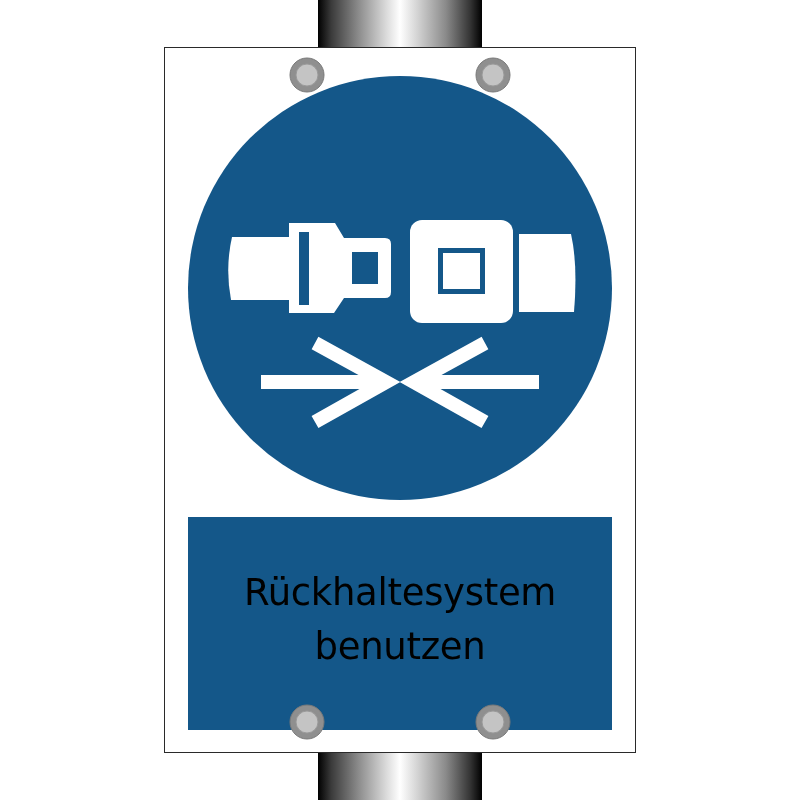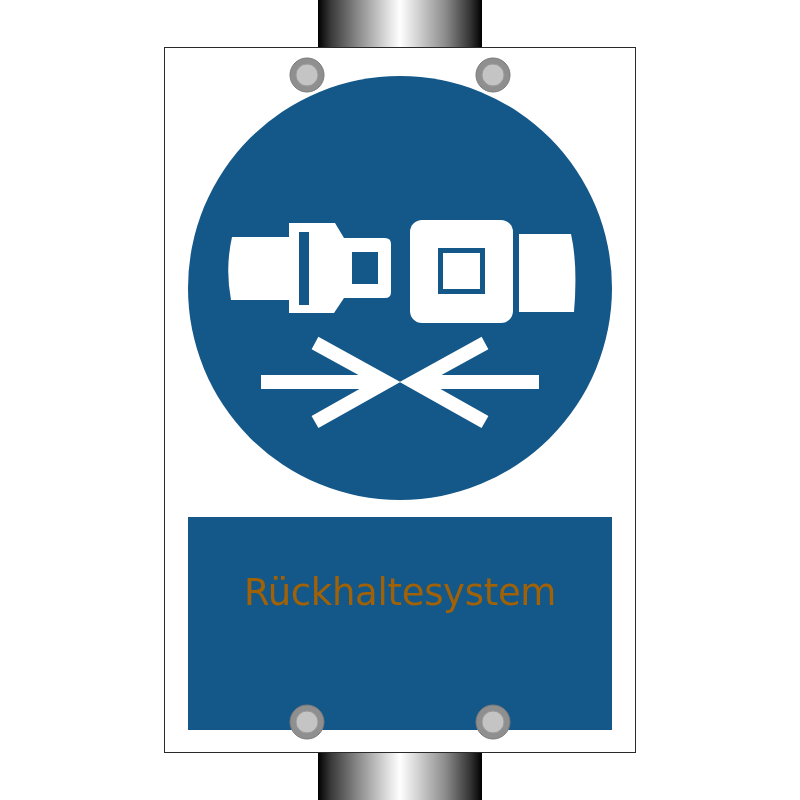--- a/index.html
+++ b/index.html
@@ -14,21 +14,21 @@
     position: absolute; left: 164px; top: 47px; width: 470px; height: 704px;
     background: #ffffff; border: 1.5px solid #2a2a2a;
   }
   .symbol { position: absolute; left: 0; top: 0; }
   .panel {
     position: absolute; left: 188px; top: 517px; width: 424px; height: 213px;
     background: #145789;
   }
   .caption {
     position: absolute; left: 188px; top: 566px; width: 424px;
-    text-align: center; color: #a16207;
+    text-align: center; color: #000000;
     font-family: "DejaVu Sans", sans-serif; font-size: 37px; line-height: 54px;
     letter-spacing: -0.3px;
   }
   .caption span { display: block; }
   .screw { position: absolute; width: 36px; height: 36px; }
 </style>
 </head>
 <body>
 
 <div class="pole top"></div>
@@ -56,20 +56,21 @@
     <line x1="261" y1="382" x2="376" y2="382"></line>
     <polyline points="315,343 386,382 315,422" stroke-linejoin="miter"></polyline>
     <line x1="424" y1="382" x2="539" y2="382"></line>
     <polyline points="485,343 414,382 485,422" stroke-linejoin="miter"></polyline>
   </g>
 </svg>
 
 <div class="panel"></div>
 <div class="caption">
   <span>Rückhaltesystem</span>
+  <span>benutzen</span>
 </div>
 
 <svg class="screw" style="left:289px; top:57px;" viewBox="0 0 36 36">
   <circle cx="18" cy="18" r="17" fill="#8f8f8f" stroke="#7a7a7a" stroke-width="1"></circle>
   <circle cx="18" cy="18" r="11" fill="#c4c4c4" stroke="#9a9a9a" stroke-width="1"></circle>
 </svg>
 <svg class="screw" style="left:475px; top:57px;" viewBox="0 0 36 36">
   <circle cx="18" cy="18" r="17" fill="#8f8f8f" stroke="#7a7a7a" stroke-width="1"></circle>
   <circle cx="18" cy="18" r="11" fill="#c4c4c4" stroke="#9a9a9a" stroke-width="1"></circle>
 </svg>

